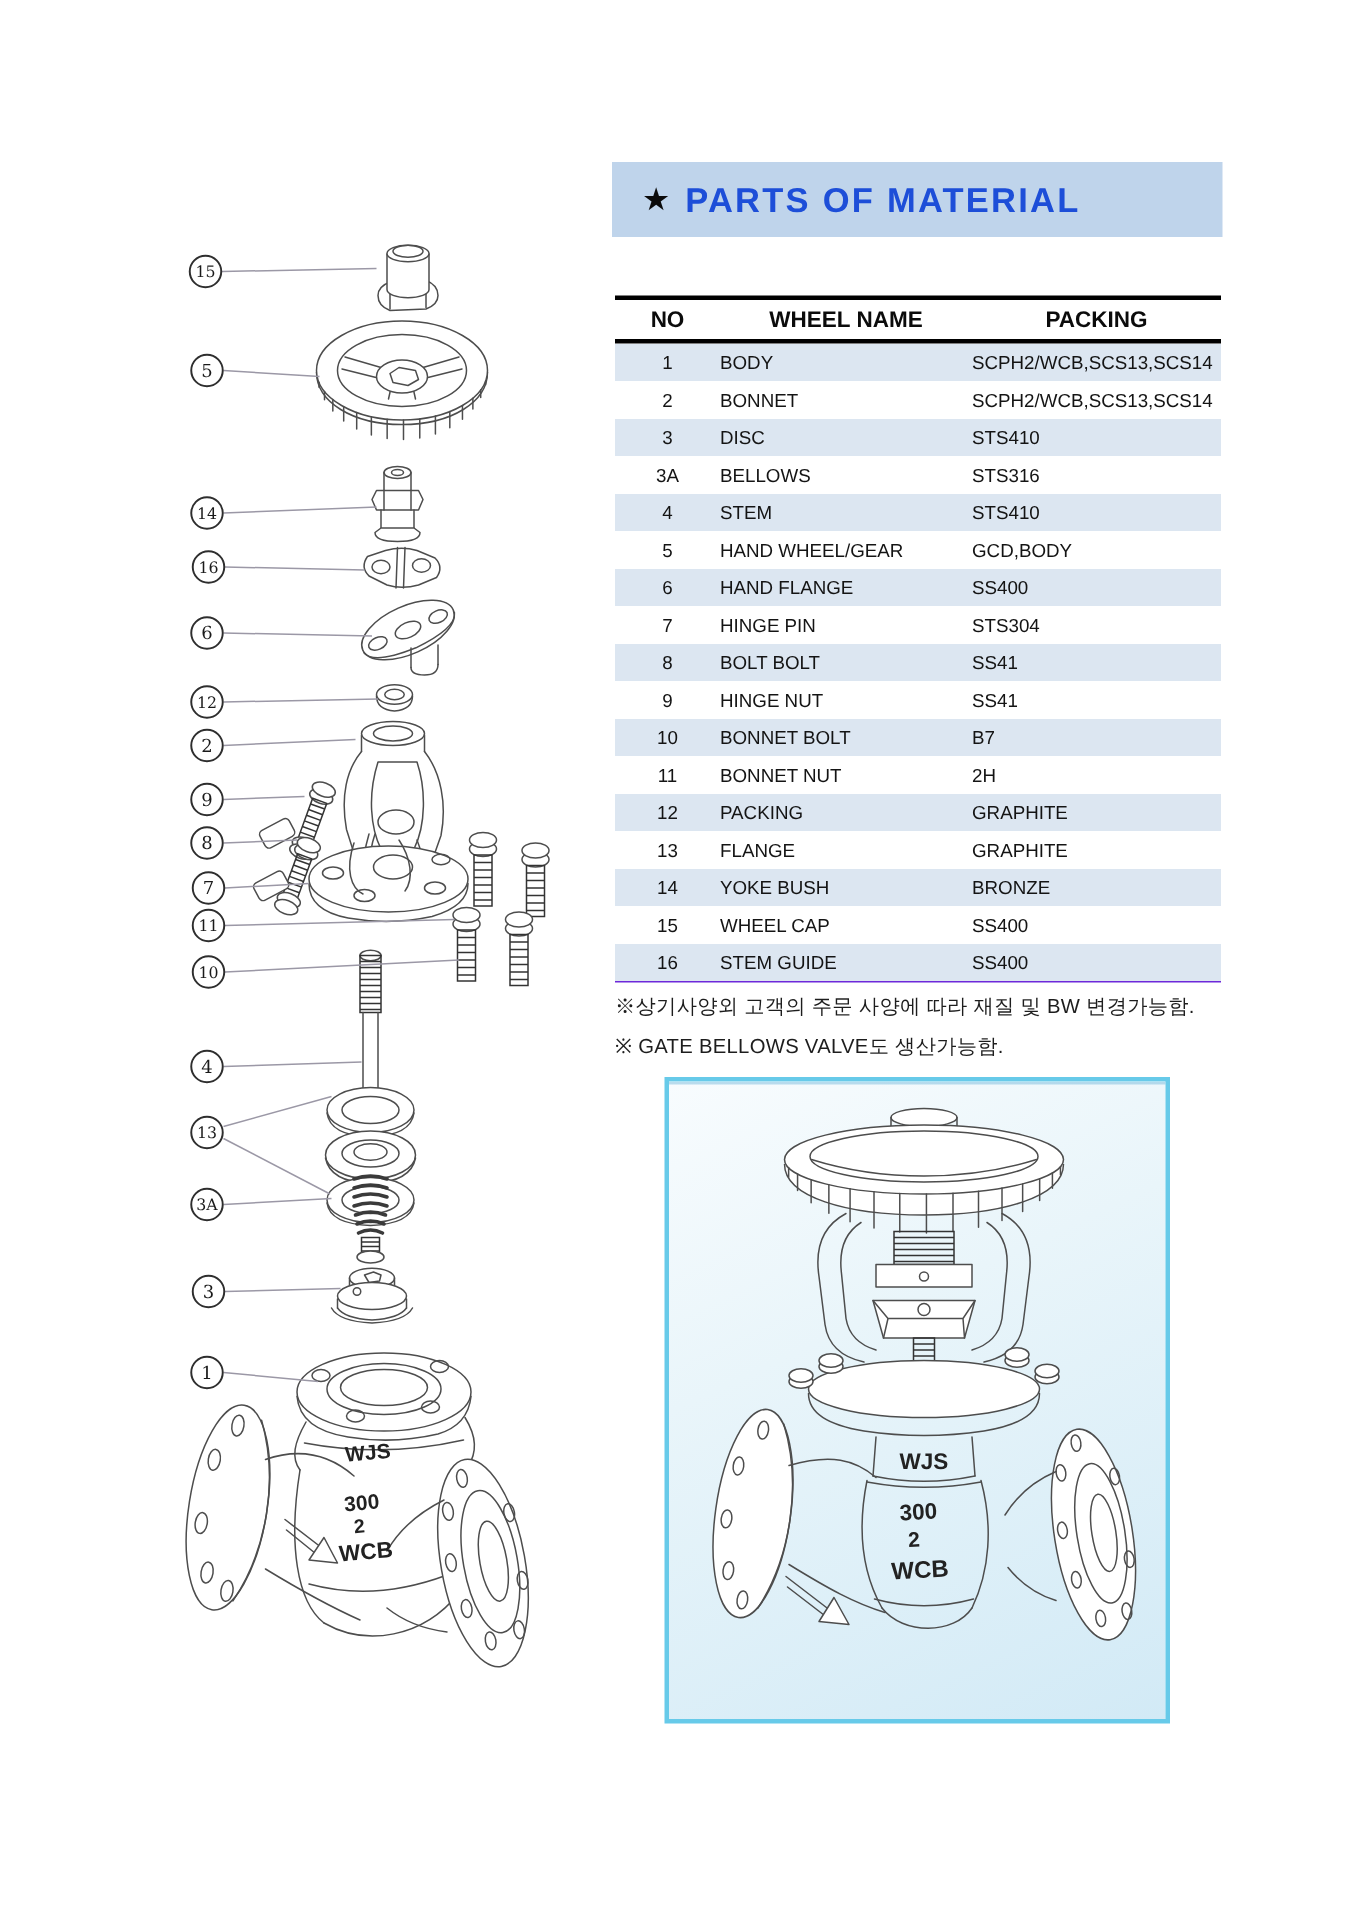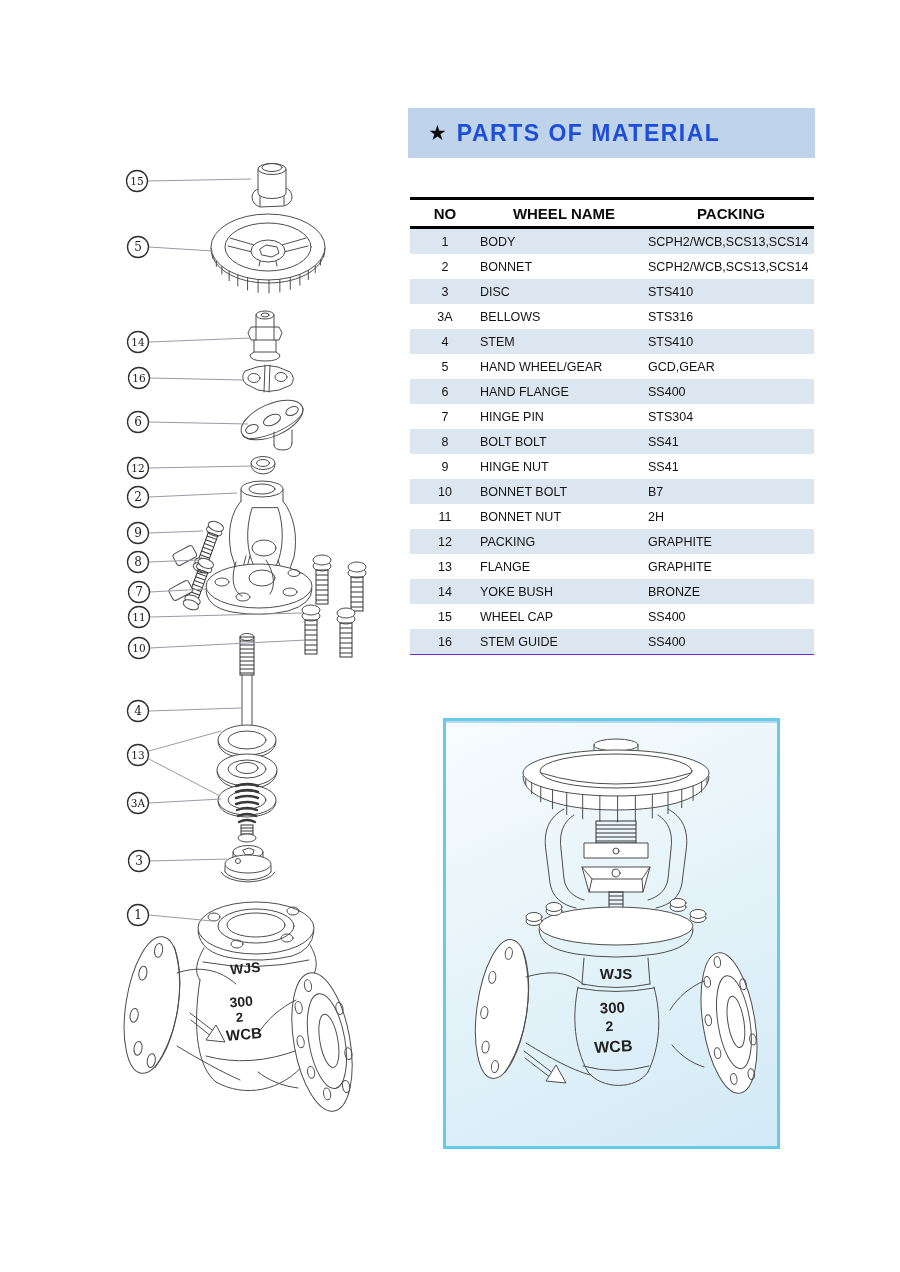--- a/index.html
+++ b/index.html
@@ -408,21 +408,21 @@
           <td class="mat">STS316</td>
         </tr>
         <tr class="stripe">
           <td class="no">4</td>
           <td class="name">STEM</td>
           <td class="mat">STS410</td>
         </tr>
         <tr>
           <td class="no">5</td>
           <td class="name">HAND WHEEL/GEAR</td>
-          <td class="mat">GCD,GEAR</td>
+          <td class="mat">GCD,BODY</td>
         </tr>
         <tr class="stripe">
           <td class="no">6</td>
           <td class="name">HAND FLANGE</td>
           <td class="mat">SS400</td>
         </tr>
         <tr>
           <td class="no">7</td>
           <td class="name">HINGE PIN</td>
           <td class="mat">STS304</td>
@@ -468,20 +468,24 @@
           <td class="mat">SS400</td>
         </tr>
         <tr class="stripe">
           <td class="no">16</td>
           <td class="name">STEM GUIDE</td>
           <td class="mat">SS400</td>
         </tr>
       </tbody>
   </table>
 
+  <div class="notes">
+    <div>※상기사양외 고객의 주문 사양에 따라 재질 및 BW 변경가능함.</div>
+    <div>※ GATE BELLOWS VALVE도 생산가능함.</div>
+  </div>
 
   <div class="photo">
     <svg width="331" height="425" viewBox="0 0 331 425">
 
       <ellipse class="lnw" cx="170" cy="24" rx="22" ry="6"></ellipse>
       <path class="ln" d="M148,24 L148,56 M192,24 L192,56"></path>
       <path class="lnw" d="M140,56 L200,56 L206,67 L199,77 L141,77 L134,66 Z"></path>
       <path class="ln" d="M150,56 L150,77 M190,56 L190,77"></path>
 
       <path class="lnw" d="M77,55 C77,77 118,89 170,89 C222,89 263,77 263,55"></path>

